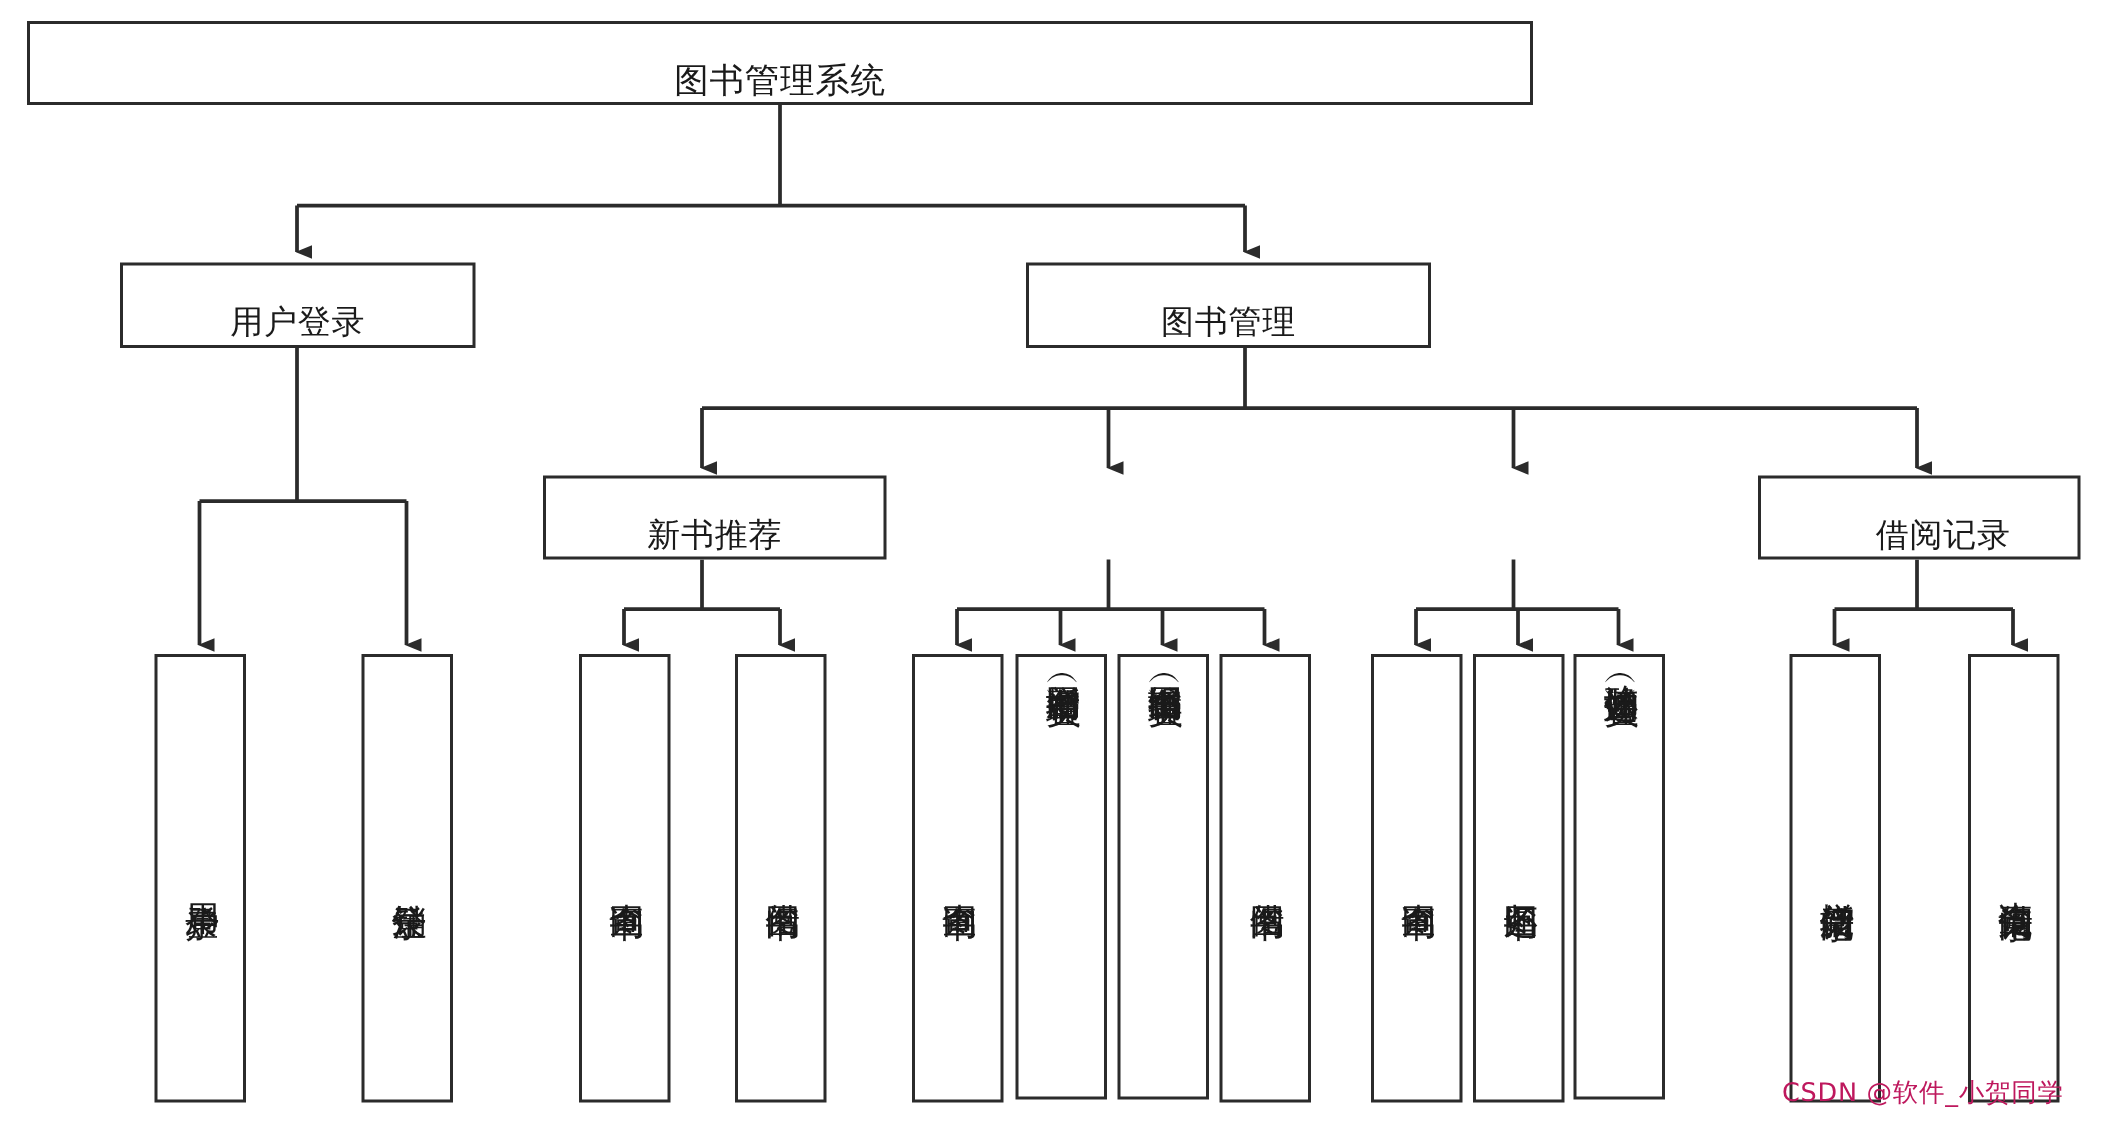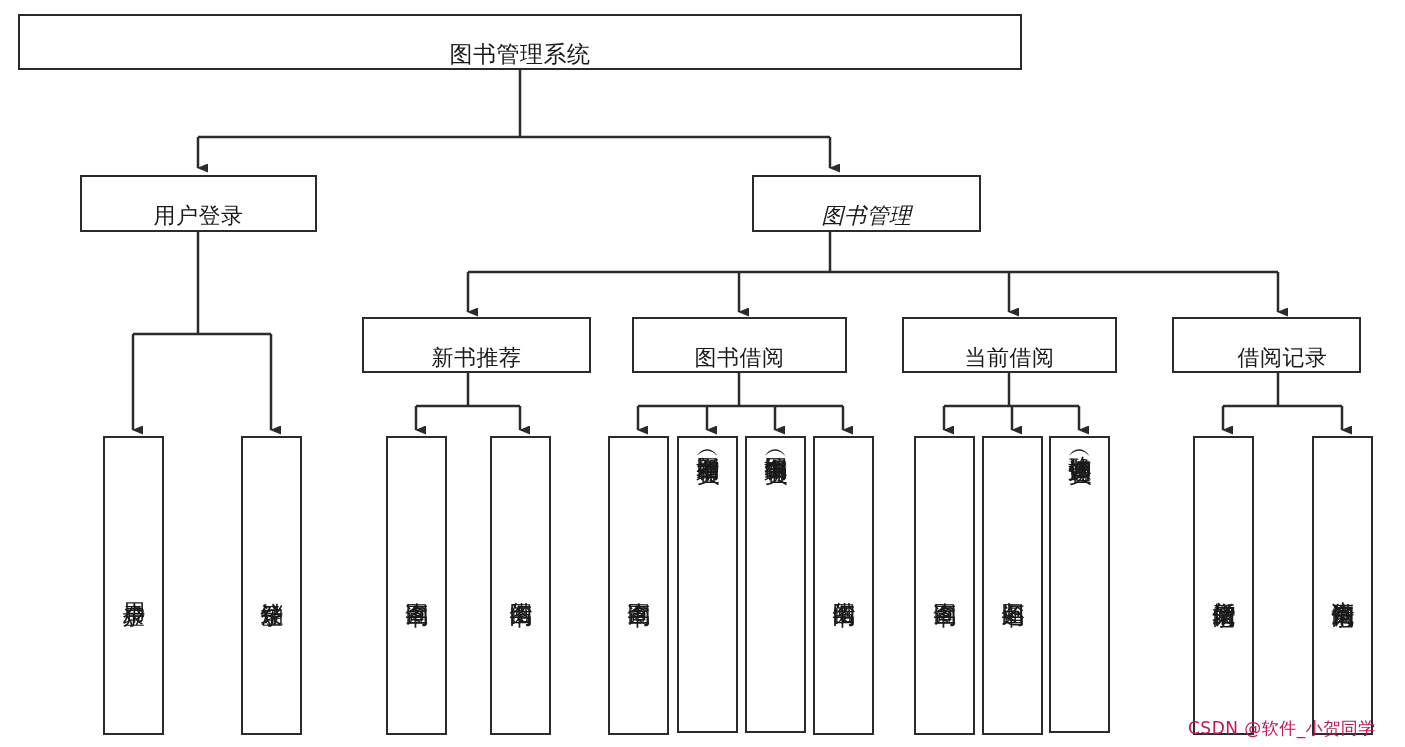--- a/index.html
+++ b/index.html
@@ -133,34 +133,28 @@
     </g>
   </svg>
 
   <div class="node horizontal root" style="left:18px; top:14px; width:1004px; height:56px;">
     <span class="node-label">图书管理系统</span>
   </div>
 
   <div class="node horizontal" style="left:80px; top:175px; width:237px; height:57px;">
     <span class="node-label">用户登录</span>
   </div>
-  <div class="node horizontal" style="left:752px; top:175px; width:229px; height:57px;font-style:italic;">
+  <div class="node horizontal" style="left:684px; top:175px; width:270px; height:57px;">
     <span class="node-label">图书管理</span>
   </div>
 
   <div class="node horizontal" style="left:362px; top:317px; width:229px; height:56px;">
     <span class="node-label">新书推荐</span>
   </div>
-  <div class="node horizontal" style="left:632px; top:317px; width:215px; height:56px;">
-    <span class="node-label">图书借阅</span>
-  </div>
-  <div class="node horizontal" style="left:902px; top:317px; width:215px; height:56px;">
-    <span class="node-label">当前借阅</span>
-  </div>
-  <div class="node horizontal" style="left:1172px; top:317px; width:189px; height:56px;padding-left:32px;">
+  <div class="node horizontal" style="left:1172px; top:317px; width:215px; height:56px;padding-left:32px;">
     <span class="node-label">借阅记录</span>
   </div>
 
   <div class="node vertical center-v" style="left:103px; top:436px; width:61px; height:299px;">
     <span class="node-label">用户登录</span>
   </div>
   <div class="node vertical center-v" style="left:241px; top:436px; width:61px; height:299px;">
     <span class="node-label">注销登录</span>
   </div>
 

